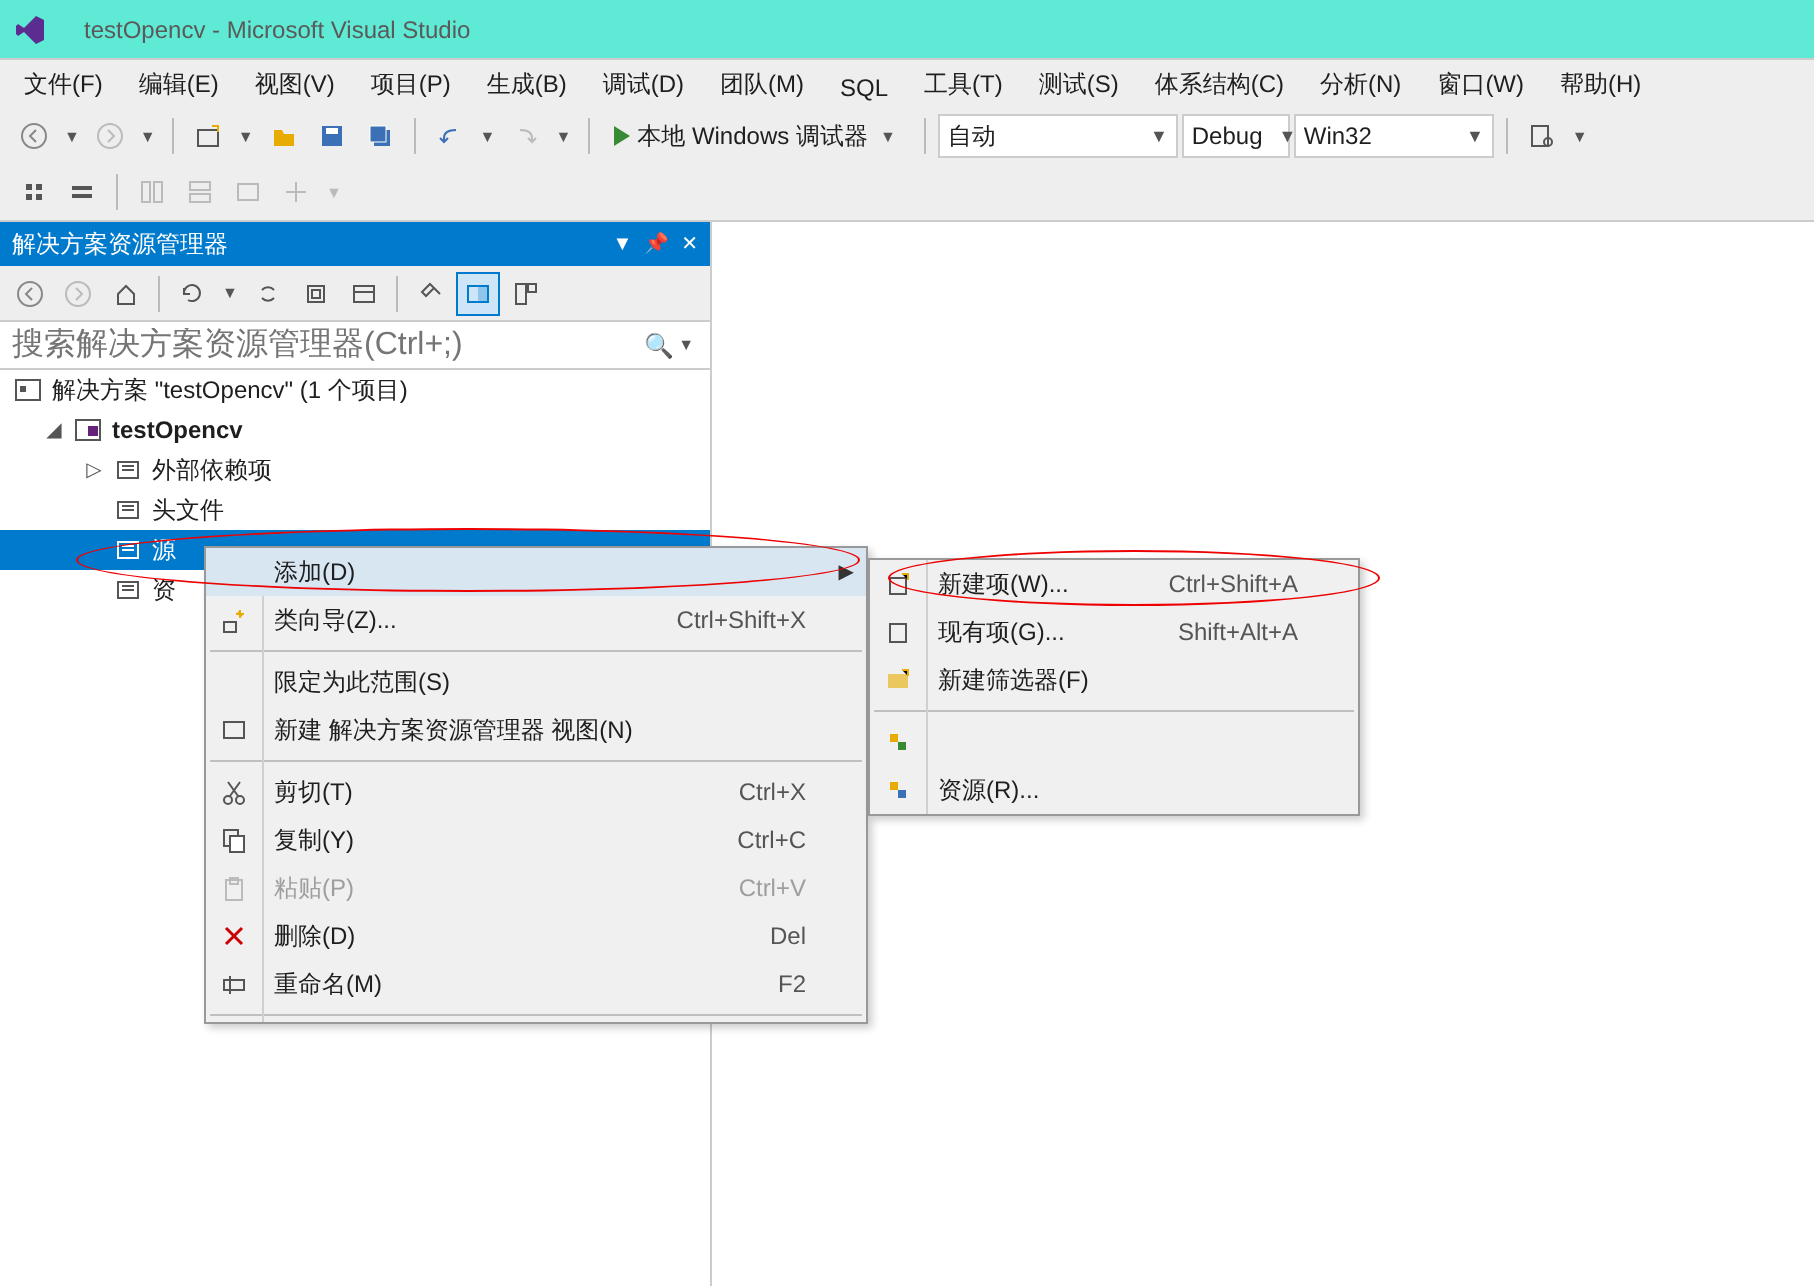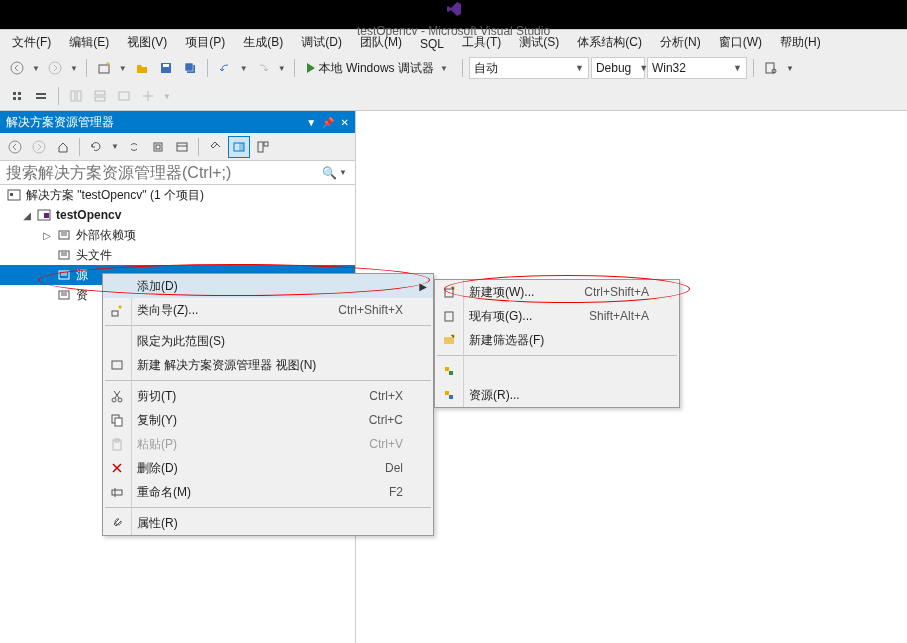--- a/index.html
+++ b/index.html
@@ -1,19 +1,19 @@
 <!DOCTYPE html>
 <html><head>
 <meta charset="utf-8">
 <style>
   * { margin: 0; padding: 0; box-sizing: border-box; font-family: "Microsoft YaHei", "Segoe UI", sans-serif; }
   body { background: #fff; font-size: 12px; color: #1e1e1e; width: 907px; height: 643px; overflow: hidden; position: relative; }
   
   
-  .titlebar { height: 30px; background: #000000; display: flex; align-items: center; padding: 0 6px; gap: 6px; border-bottom: 1px solid #ccc; flex-direction: column; }
+  .titlebar { height: 30px; background: #5eead4; display: flex; align-items: center; padding: 0 6px; gap: 18px; border-bottom: 1px solid #ccc; }
   .vs-logo { width: 18px; height: 18px; }
   .title-text { color: #5a5a5a; font-size: 12px; }
   
   
   .menubar { height: 24px; background: #eee; display: flex; align-items: flex-end; padding: 0 4px; gap: 2px; }
   .menubar span { padding: 3px 8px; cursor: default; }
   
   
   .toolbar { background: #eee; border-bottom: 1px solid #ccc; }
   .toolbar-row { height: 28px; display: flex; align-items: center; padding: 0 6px; gap: 2px; }
@@ -444,28 +444,20 @@
     <span class="ctx-icon">
         <svg width="14" height="14">
           <rect x="2" y="5" width="10" height="5" fill="none" stroke="#555"></rect>
           <line x1="5" y1="3" x2="5" y2="12" stroke="#555"></line>
         </svg>
       </span>
     <span class="ctx-label">重命名(M)</span>
     <span class="ctx-shortcut">F2</span>
   </div>
   <div class="ctx-sep"></div>
-  <div class="ctx-row">
-    <span class="ctx-icon">
-        <svg width="14" height="14">
-          <path d="M9 3 A3 3 0 1 0 11 5 L6 10 L4 8 Z" fill="none" stroke="#555"></path>
-        </svg>
-      </span>
-    <span class="ctx-label">属性(R)</span>
-  </div>
 </div>
 
 <div class="ctx" style="left:434px; top:279px; width:246px;">
   <div class="ctx-iconcol-sep"></div>
   <div class="ctx-row">
     <span class="ctx-icon">
         <svg width="14" height="14">
           <rect x="3" y="4" width="8" height="8" fill="none" stroke="#555"></rect>
           <path d="M9 2 L12 2 L12 5" stroke="#e8ab00"></path>
         </svg>

